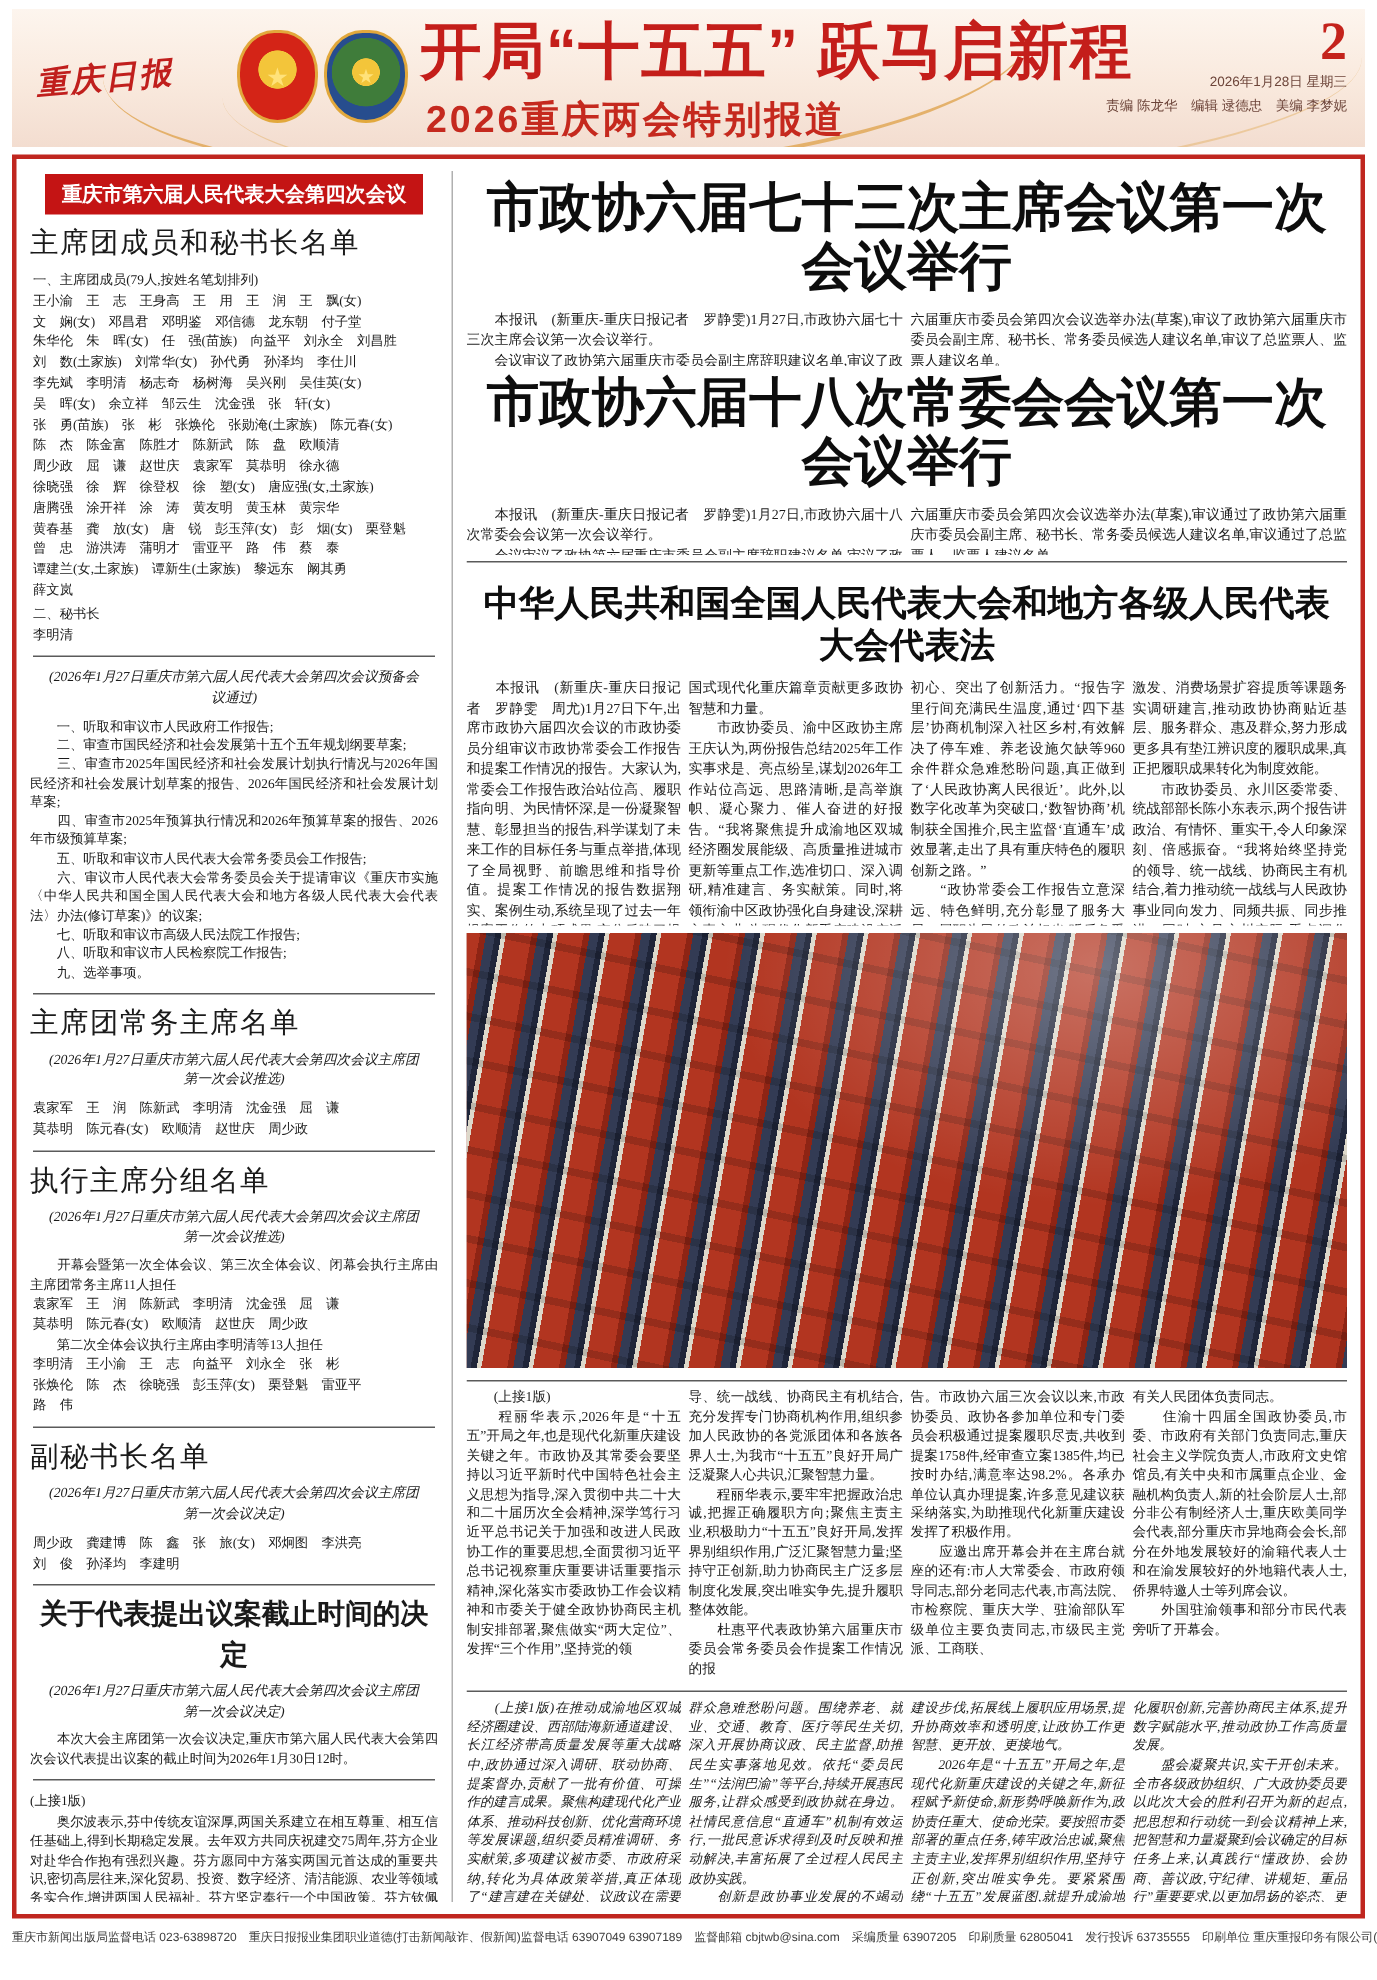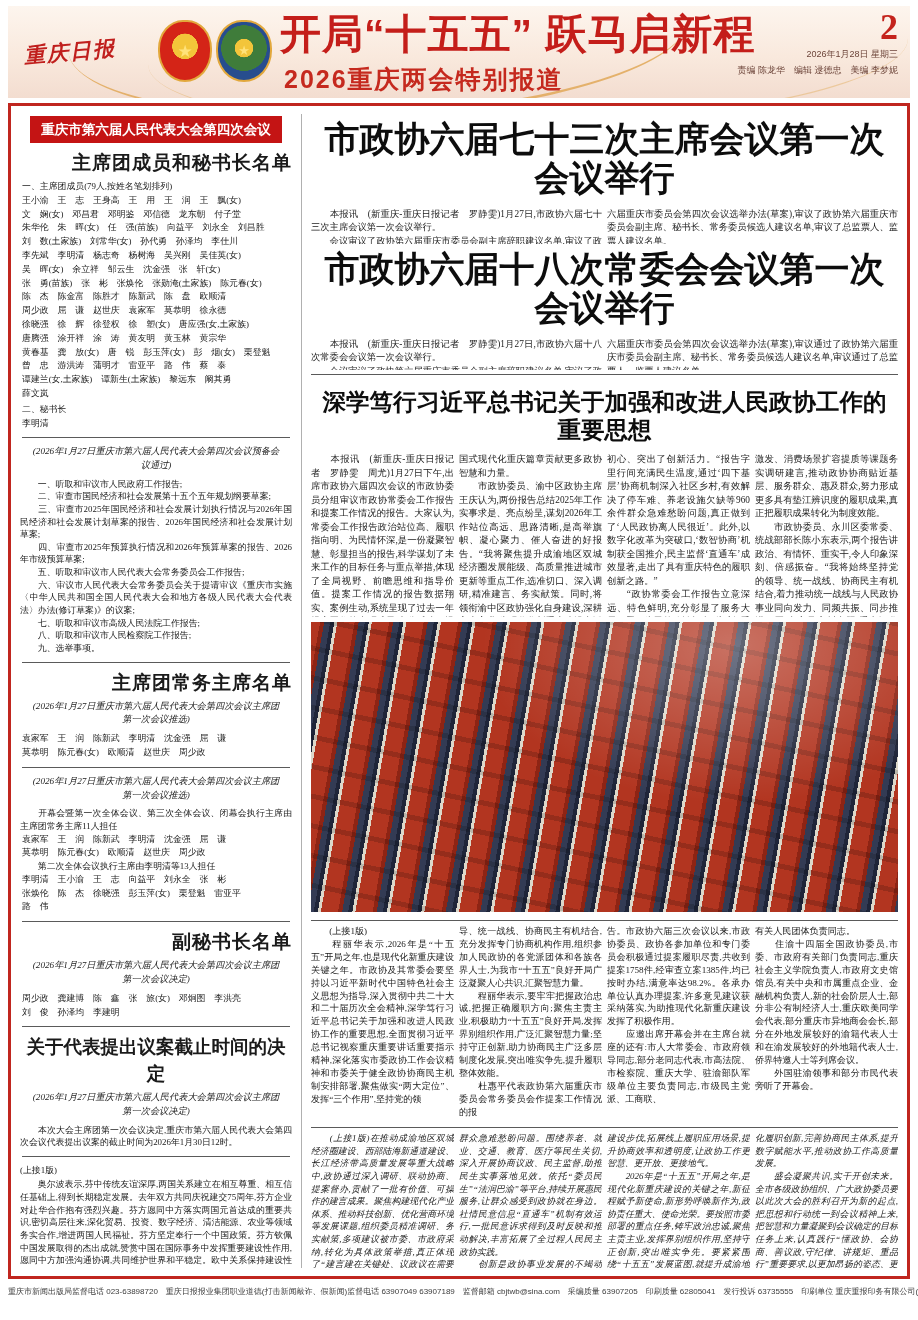--- a/index.html
+++ b/index.html
@@ -34,21 +34,21 @@
   
   .frame{margin:5px 8px 0;height:1176px;border:3px solid #c0261f;box-sizing:border-box;
          display:flex;gap:9px;padding:8px 9px;}
   .leftcol{width:272px;flex:none;overflow:hidden;font-size:8.9px;line-height:1.42;}
   .vdivider{width:1px;background:#b0b0b0;flex:none;}
   .maincol{flex:1;min-width:0;overflow:hidden;display:flex;flex-direction:column;}
 
   
   .session-box{background:#c41414;color:#fff;text-align:center;font-family:"Liberation Sans",sans-serif;
          font-weight:bold;font-size:13.5px;padding:4px 2px;margin:2px 10px 7px;}
-  .sec-title{text-align:right;font-weight:bold;font-size:19px;letter-spacing:1px;margin:3px 0 3px;}
+  .sec-title{text-align:left;font-weight:normal;font-size:19px;letter-spacing:1px;margin:3px 0 3px;}
   .sec-title.mid-size{font-size:19px;}
   .note{font-style:italic;font-size:9.2px;text-align:center;margin:0 10px 5px;line-height:1.5;}
   .pre{white-space:pre-line;}
   .names{white-space:pre-line;line-height:1.55;margin:0 2px;}
   .list-label{margin:2px 2px 1px;}
   .rule{border:none;border-top:1px solid #5a5a5a;margin:7px 2px;}
   .decision-title{text-align:center;font-weight:bold;font-size:18.5px;margin:2px 0 4px;}
   .cont-tag{margin:1px 0 2px;}
   .leftbody{text-align:justify;white-space:pre-line;}
 
@@ -157,20 +157,21 @@
 
       <section>
         <div class="sec-title mid-size">主席团常务主席名单</div>
         <div class="note">(2026年1月27日重庆市第六届人民代表大会第四次会议主席团第一次会议推选)</div>
         <div class="names">袁家军　王　润　陈新武　李明清　沈金强　屈　谦
 莫恭明　陈元春(女)　欧顺清　赵世庆　周少政</div>
       </section>
       <hr class="rule">
 
       <section>
+        <div class="sec-title mid-size">执行主席分组名单</div>
         <div class="note">(2026年1月27日重庆市第六届人民代表大会第四次会议主席团第一次会议推选)</div>
         <div class="leftbody pre">　　开幕会暨第一次全体会议、第三次全体会议、闭幕会执行主席由主席团常务主席11人担任</div>
         <div class="names">袁家军　王　润　陈新武　李明清　沈金强　屈　谦
 莫恭明　陈元春(女)　欧顺清　赵世庆　周少政</div>
         <div class="leftbody pre">　　第二次全体会议执行主席由李明清等13人担任</div>
         <div class="names">李明清　王小渝　王　志　向益平　刘永全　张　彬
 张焕伦　陈　杰　徐晓强　彭玉萍(女)　栗登魁　雷亚平
 路　伟</div>
       </section>
       <hr class="rule">
@@ -216,21 +217,21 @@
         <div class="cols">
           <div class="col">　　本报讯　(新重庆-重庆日报记者　罗静雯)1月27日,市政协六届十八次常委会会议第一次会议举行。
 　　会议审议了政协第六届重庆市委员会副主席辞职建议名单,审议了政协第</div>
           <div class="col">六届重庆市委员会第四次会议选举办法(草案),审议通过了政协第六届重庆市委员会副主席、秘书长、常务委员候选人建议名单,审议通过了总监票人、监票人建议名单。</div>
         </div>
       </section>
 
       <hr class="mrule">
 
       <section class="art h3-art">
-        <h2 class="a3-headline">深学笃行习近平总书记关于加强和改进人民政协工作的重要思想</h2>
+        <h2 class="a3-headline">中华人民共和国全国人民代表大会和地方各级人民代表大会代表法</h2>
         <div class="cols">
           <div class="col">　　本报讯　(新重庆-重庆日报记者　罗静雯　周尤)1月27日下午,出席市政协六届四次会议的市政协委员分组审议市政协常委会工作报告和提案工作情况的报告。大家认为,常委会工作报告政治站位高、履职指向明、为民情怀深,是一份凝聚智慧、彰显担当的报告,科学谋划了未来工作的目标任务与重点举措,体现了全局视野、前瞻思维和指导价值。提案工作情况的报告数据翔实、案例生动,系统呈现了过去一年提案工作的丰硕成果,充分反映了提案在服务决策、推动发展、促进治理、改善民生中的重要作用。
 　　委员们表示,将紧紧围绕现代化新重庆建设的宏伟蓝图,进一步强化责任担当,提升履职效能,以团结汇聚合力,以实干践行使命,努力为谱写中</div>
           <div class="col">国式现代化重庆篇章贡献更多政协智慧和力量。
 　　市政协委员、渝中区政协主席王庆认为,两份报告总结2025年工作实事求是、亮点纷呈,谋划2026年工作站位高远、思路清晰,是高举旗帜、凝心聚力、催人奋进的好报告。“我将聚焦提升成渝地区双城经济圈发展能级、高质量推进城市更新等重点工作,选准切口、深入调研,精准建言、务实献策。同时,将领衔渝中区政协强化自身建设,深耕主责主业,为现代化新重庆建设广泛凝聚人心、凝聚共识、凝聚智慧、凝聚力量。”
 　　市政协委员、长寿区政协主席陈明霜表示,两份报告站位高、落点实,通篇贯穿着围绕中心、服务大局的使命担当,彰显了智慧担当、体现了为民</div>
           <div class="col">初心、突出了创新活力。“报告字里行间充满民生温度,通过‘四下基层’协商机制深入社区乡村,有效解决了停车难、养老设施欠缺等960余件群众急难愁盼问题,真正做到了‘人民政协离人民很近’。此外,以数字化改革为突破口,‘数智协商’机制获全国推介,民主监督‘直通车’成效显著,走出了具有重庆特色的履职创新之路。”
 　　“政协常委会工作报告立意深远、特色鲜明,充分彰显了服务大局、履职为民的政治担当,听后备受鼓舞,更感责任在肩。”市政协委员、垫江县政协主席郑小波表示,垫江县政协将自觉融入全市发展大局,重点围绕培育县域新质生产力、推动产业转型升级、探索城乡融合发展新路径等方向深入协商议政,聚焦城市品质提升、文化活力</div>
           <div class="col">激发、消费场景扩容提质等课题务实调研建言,推动政协协商贴近基层、服务群众、惠及群众,努力形成更多具有垫江辨识度的履职成果,真正把履职成果转化为制度效能。
 　　市政协委员、永川区委常委、统战部部长陈小东表示,两个报告讲政治、有情怀、重实干,令人印象深刻、倍感振奋。“我将始终坚持党的领导、统一战线、协商民主有机结合,着力推动统一战线与人民政协事业同向发力、同频共振、同步推进。同时,立足永川实际,重点深化多党合作实践,迭代升级服务民营经济‘7+7+N’工作制度机制,切实将报告精神转化为推动永川加快建设重庆城市副中心、打造渝西国际开放枢纽的具体行动与实干成效。”</div>

